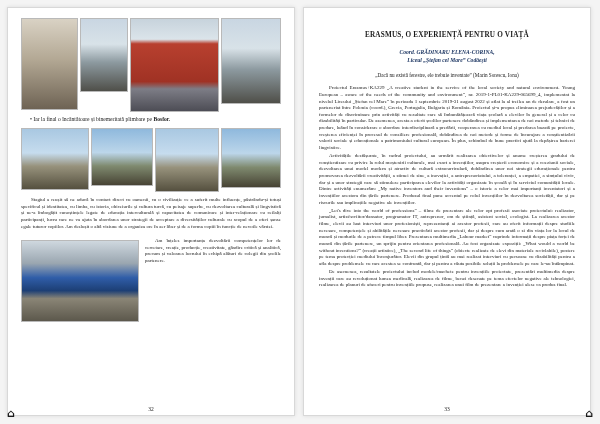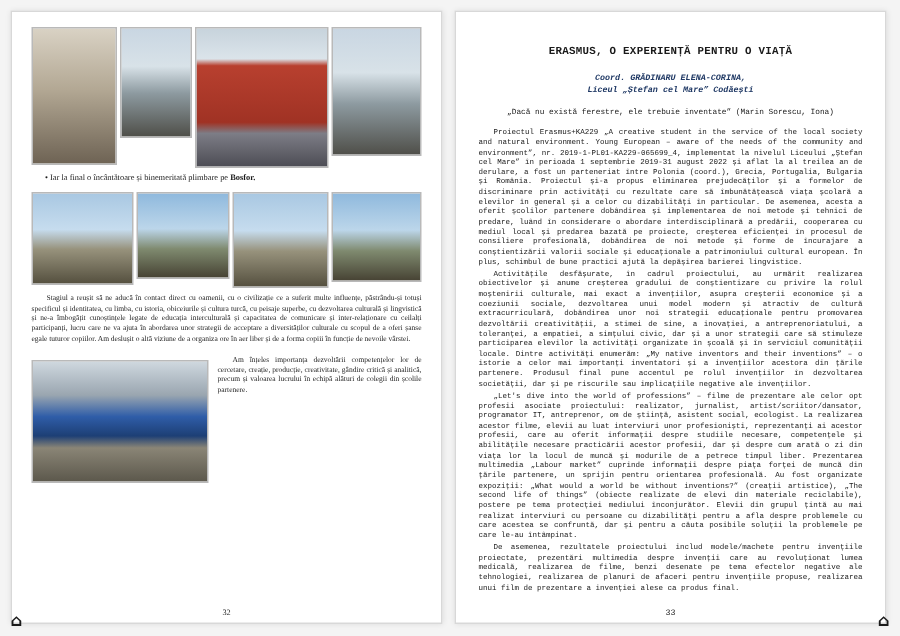--- a/index.html
+++ b/index.html
@@ -1,21 +1,21 @@
 <!DOCTYPE html>
 <html><head>
 <meta charset="utf-8">
 <style>
   html,body{margin:0;padding:0;background:#f4f4f4;}
   .screenshot{position:relative;width:600px;height:424px;background:#f4f4f4;overflow:hidden;
     font-family:"Liberation Serif","DejaVu Serif",serif;color:#1a1a1a;}
   .page{position:absolute;top:7px;width:288px;height:409px;background:#ffffff;
     border:1px solid #d8d8d8;box-shadow:0 0 4px rgba(0,0,0,.10);box-sizing:border-box;}
   .page-left{left:7px;padding:10px 13px;}
-  .page-right{left:303px;padding:21px 15px;font-family:Liberation Mono, monospace;}
+  .page-right{left:303px;padding:21px 15px;}
 
   
   .collage{display:flex;gap:2px;align-items:flex-start;}
   .ph{border:1px solid #b9b9b9;box-sizing:border-box;flex:none;}
   .ph-indoor{background:linear-gradient(180deg,#d9d2c4 0%,#b3a894 45%,#6e6354 100%);}
   .ph-street{background:linear-gradient(180deg,#c9d6e2 0%,#d8e2e8 35%,#8d9aa0 60%,#4f4f49 100%);}
   .ph-tram{background:linear-gradient(180deg,#c7d3dc 0%,#dbe4ea 22%,#b8402f 27%,#a03224 68%,#7d7d86 76%,#4d4d55 100%);}
   .ph-sky{background:linear-gradient(180deg,#a9c8e2 0%,#c6dcee 40%,#97927c 62%,#55503f 100%);}
   .ph-sky2{background:linear-gradient(180deg,#8fb9dd 0%,#bcd6ea 42%,#7f8a6f 66%,#474334 100%);}
   .ph-banner{background:linear-gradient(180deg,#cfd8df 0%,#9aa6b0 28%,#2f5da8 46%,#1d3f75 62%,#8a8576 72%,#5c584c 100%);}

